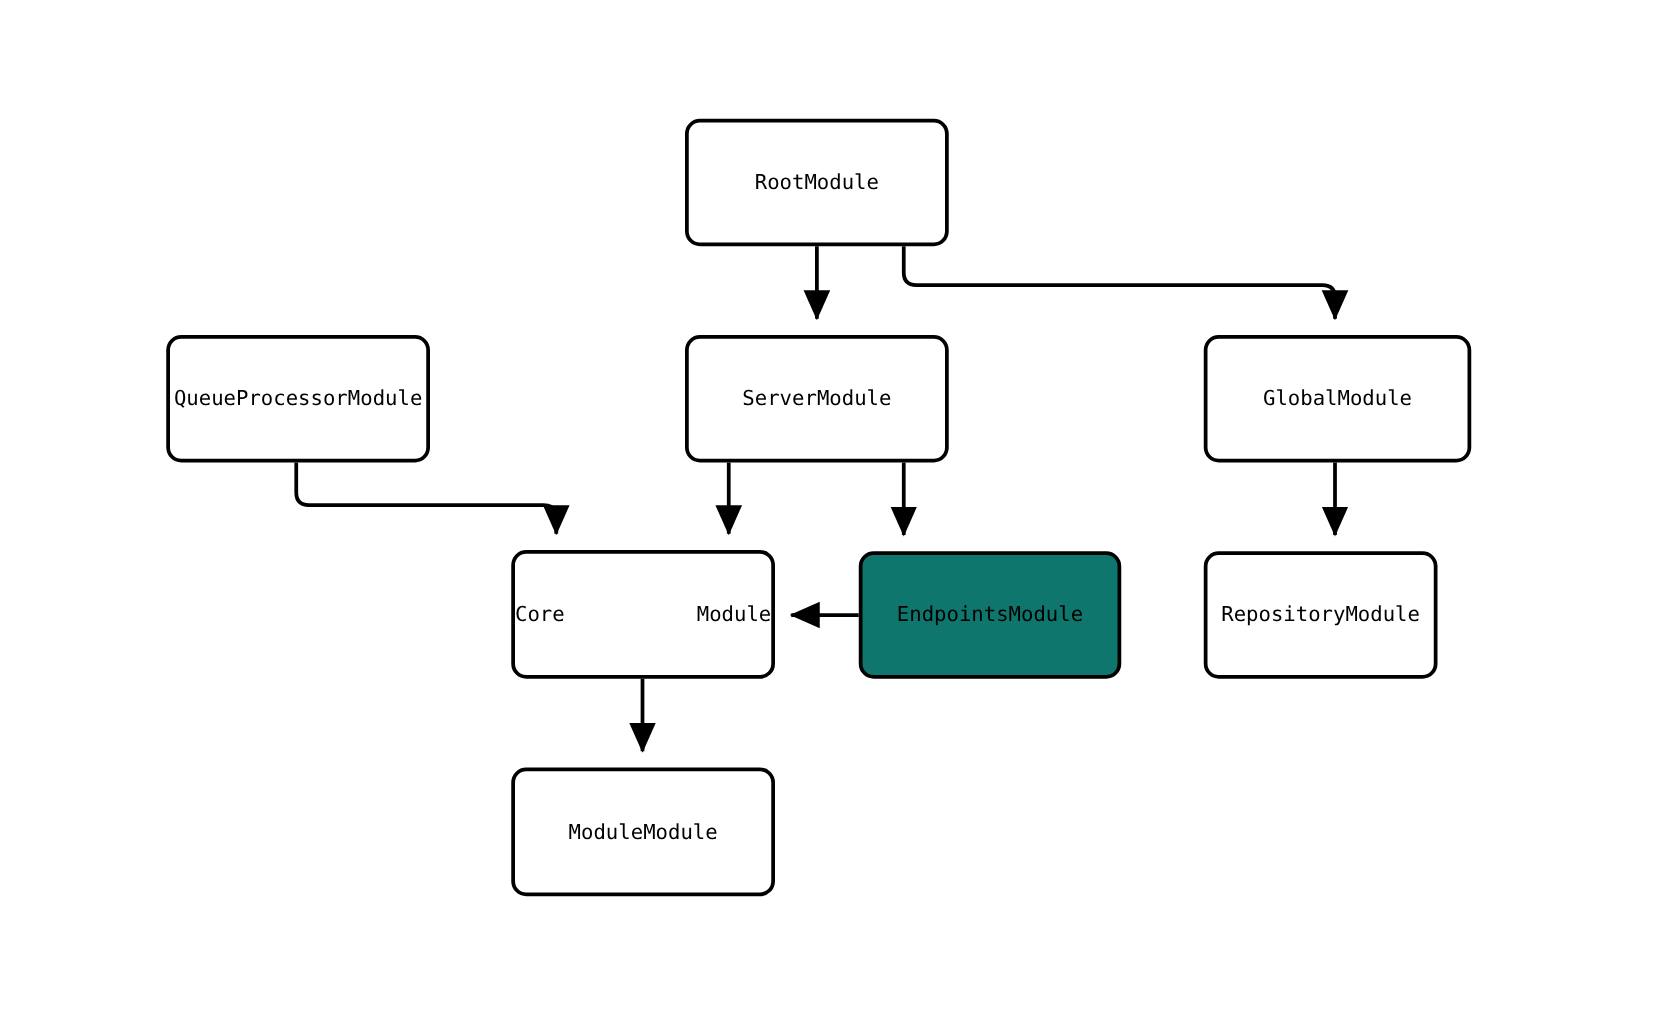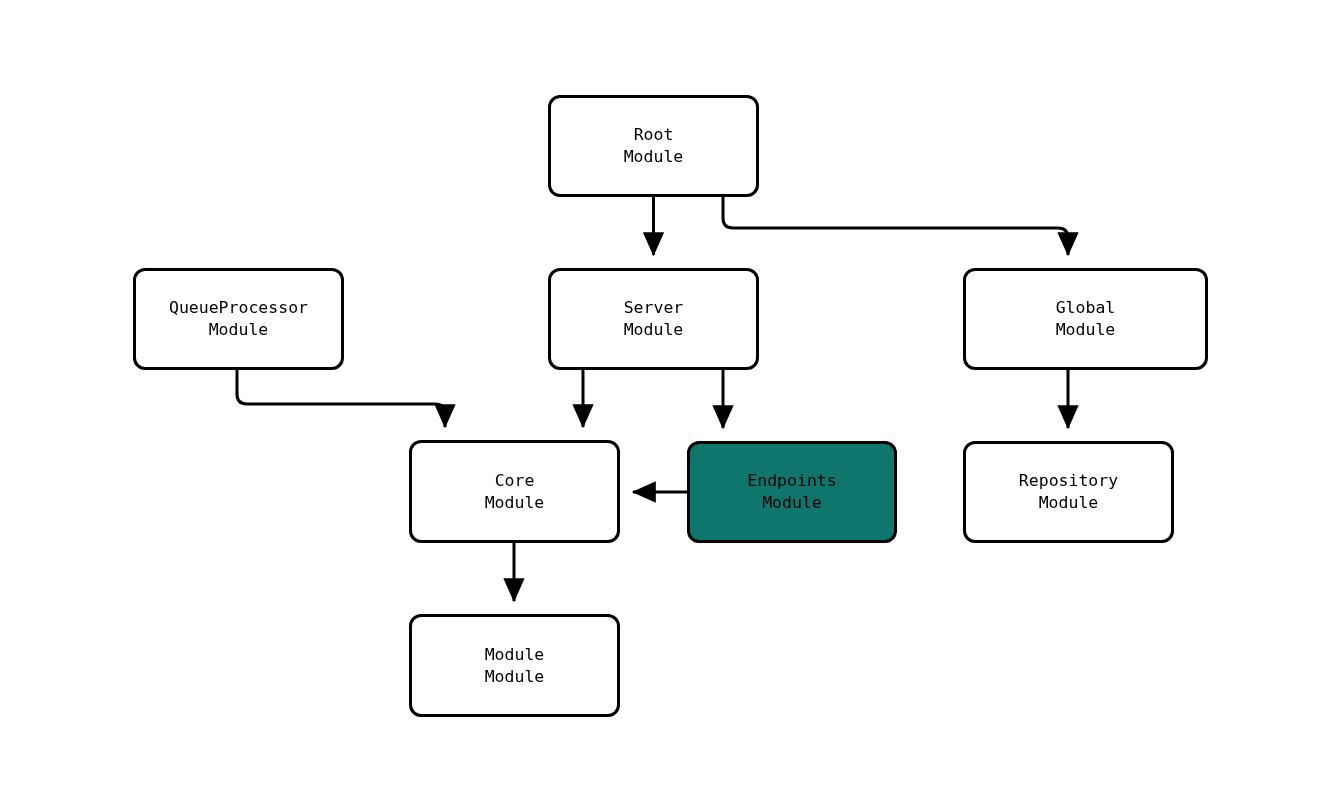--- a/index.html
+++ b/index.html
@@ -27,21 +27,21 @@
     width: 1337px;
     height: 809px;
   }
   .node {
     position: absolute;
     box-sizing: border-box;
     background: #ffffff;
     border: 3px solid #000000;
     border-radius: 12px;
     display: flex;
-    flex-direction: column;
+    flex-direction: row;
     align-items: center;
     justify-content: center;
     z-index: 2;
   }
   .node-label {
     font-family: "DejaVu Sans Mono", "Liberation Mono", monospace;
     font-size: 16.5px;
     line-height: 22px;
     color: #000000;
     text-align: center;
@@ -81,36 +81,36 @@
   <div class="node" style="left: 133px; top: 268px; width: 211px; height: 102px; border-width: 3px; border-color: rgb(0, 0, 0); background: rgb(255, 255, 255); border-radius: 12px;">
     <span class="node-label">QueueProcessor</span>
     <span class="node-label">Module</span>
   </div>
 
   <div class="node" style="left: 548px; top: 268px; width: 211px; height: 102px; border-width: 3px; border-color: rgb(0, 0, 0); background: rgb(255, 255, 255); border-radius: 12px;">
     <span class="node-label">Server</span>
     <span class="node-label">Module</span>
   </div>
 
-  <div class="node" style="left: 963px; top: 268px; width: 245px; height: 102px; border-width: 3px; border-color: rgb(0, 0, 0); background: rgb(255, 255, 255); border-radius: 12px;">
+  <div class="node" style="left: 963px; top: 268px; width: 214px; height: 102px; border-width: 3px; border-color: rgb(0, 0, 0); background: rgb(255, 255, 255); border-radius: 12px;">
     <span class="node-label">Global</span>
     <span class="node-label">Module</span>
   </div>
 
-  <div class="node" style="left: 409px; top: 440px; width: 211px; height: 103px; border-width: 3px; border-color: rgb(0, 0, 0); background: rgb(255, 255, 255); border-radius: 12px;">
+  <div class="node" style="left: 409px; top: 440px; width: 211px; height: 103px; border-width: 3px; border-color: rgb(0, 0, 0); background: rgb(255, 255, 255); border-radius: 12px; justify-content: space-between;">
     <span class="node-label">Core</span>
     <span class="node-label">Module</span>
   </div>
 
   <div class="node" style="left: 687px; top: 441px; width: 210px; height: 102px; border-width: 3px; border-color: rgb(0, 0, 0); background: #0f766e; border-radius: 12px;">
     <span class="node-label">Endpoints</span>
     <span class="node-label">Module</span>
   </div>
 
-  <div class="node" style="left: 963px; top: 441px; width: 211px; height: 102px; border-width: 3px; border-color: rgb(0, 0, 0); background: rgb(255, 255, 255); border-radius: 12px;">
+  <div class="node" style="left: 963px; top: 441px; width: 187px; height: 102px; border-width: 3px; border-color: rgb(0, 0, 0); background: rgb(255, 255, 255); border-radius: 12px;">
     <span class="node-label">Repository</span>
     <span class="node-label">Module</span>
   </div>
 
   <div class="node" style="left: 409px; top: 614px; width: 211px; height: 103px; border-width: 3px; border-color: rgb(0, 0, 0); background: rgb(255, 255, 255); border-radius: 12px;">
     <span class="node-label">Module</span>
     <span class="node-label">Module</span>
   </div>
 
 </div>

